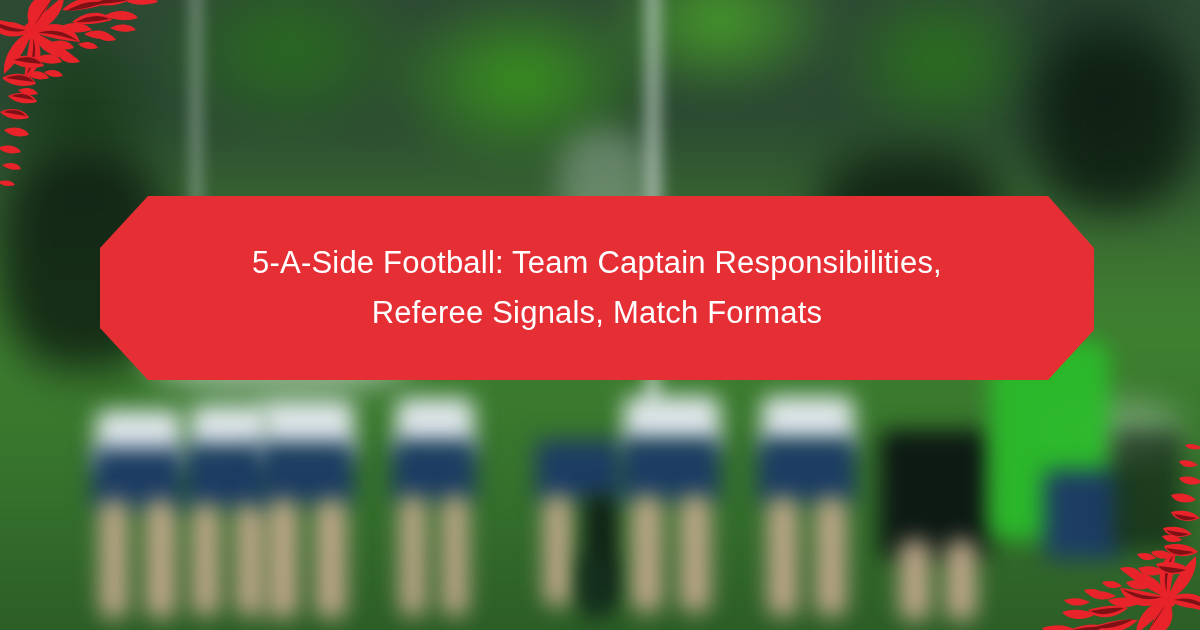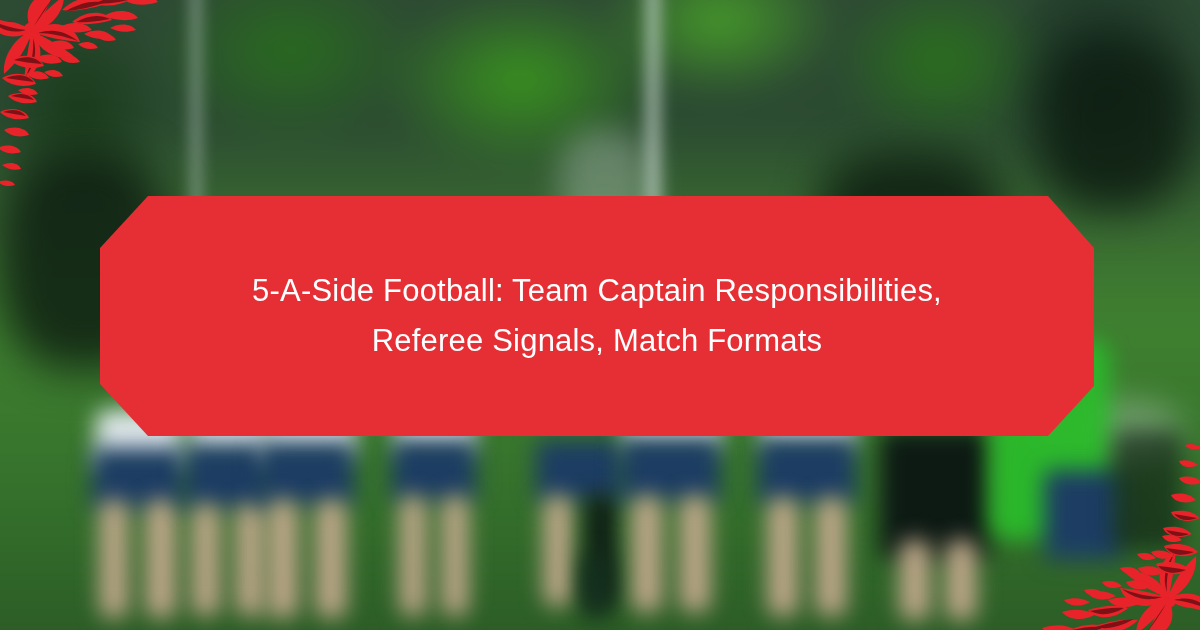--- a/index.html
+++ b/index.html
@@ -107,21 +107,21 @@
     background: #2bbb2b;
     border-radius: 18px;
   }
 
   
   .banner {
     position: absolute;
     left: 100px;
     top: 196px;
     width: 994px;
-    height: 240px;
+    height: 184px;
     background: #e62f35;
     -webkit-clip-path: polygon(48px 0, 100% 0, 100% 0, calc(100% - 46px) 0, 100% 52px, 100% calc(100% - 50px), calc(100% - 46px) 100%, 48px 100%, 0 calc(100% - 52px), 0 52px);
     clip-path: polygon(48px 0, calc(100% - 46px) 0, 100% 52px, 100% calc(100% - 50px), calc(100% - 46px) 100%, 48px 100%, 0 calc(100% - 52px), 0 52px);
     display: flex;
     align-items: center;
     justify-content: center;
   }
   .banner-title {
     color: #ffffff;
     font-size: 31px;

